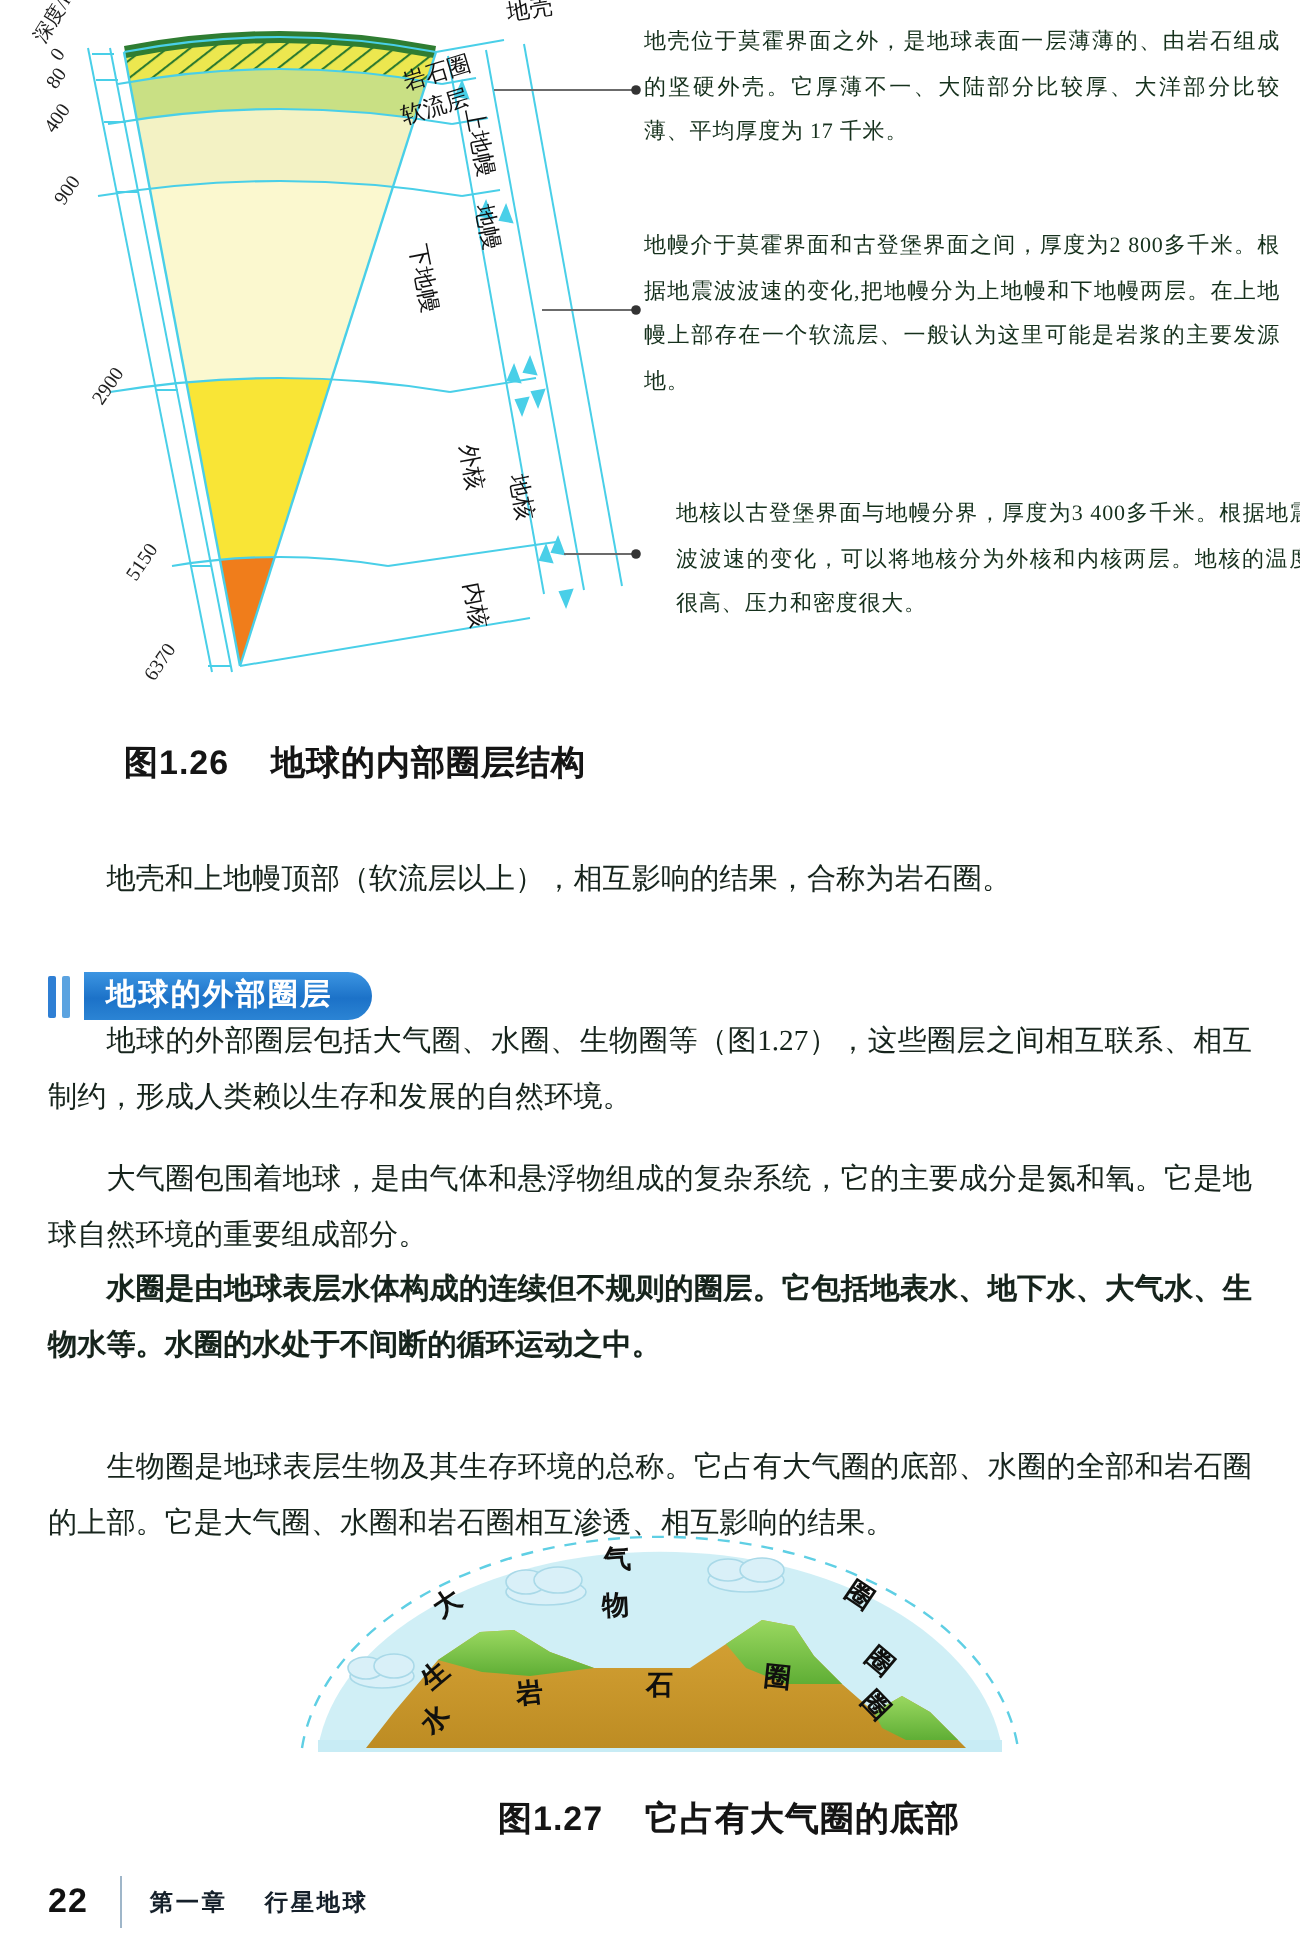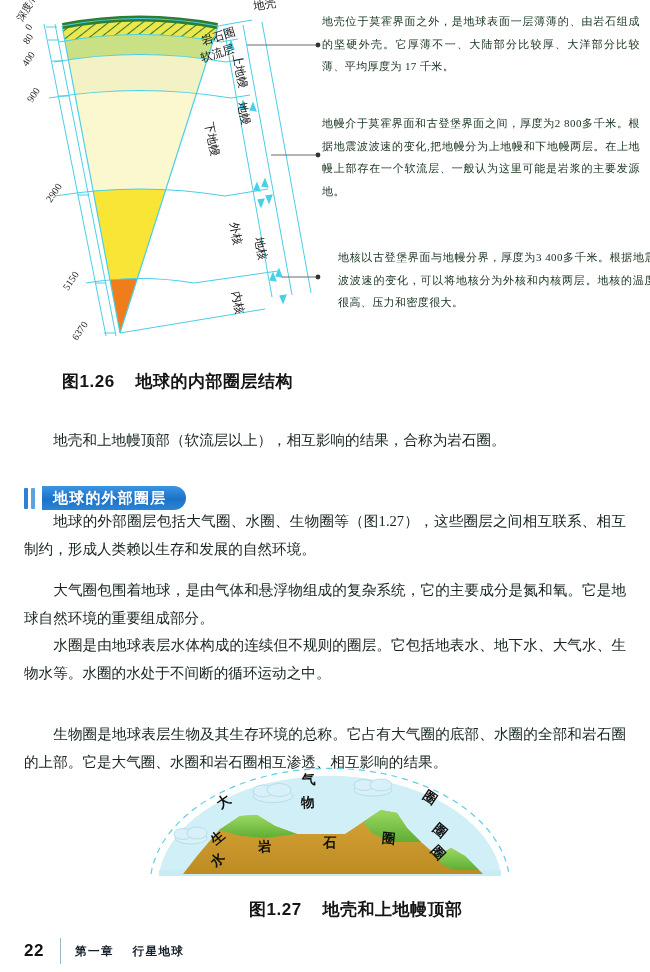--- a/index.html
+++ b/index.html
@@ -50,21 +50,21 @@
     line-height:27.5px;
     color:#16241c;
     text-align:justify;
     text-justify:inter-character;
   }
   .ind{text-indent:2em;}
 
   #p-lith{top:427px;}
   #p1{top:508px;}
   #p2{top:577px;}
-  #p3{top:632px;}
+  #p3{top:632px;font-weight:bold;}
   #p4{top:721px;}
 
   
   #sec-head{position:absolute;left:24px;top:486px;height:24px;display:flex;align-items:center;}
   .bar{width:4px;height:21px;background:#2f7fd4;margin-right:3px;border-radius:1px;}
   .bar.b2{background:#5ba3e0;margin-right:7px;}
   .pill{
     background:linear-gradient(180deg,#3c95e2 0%,#1c72c8 55%,#2b84d4 100%);
     color:#ffffff;
     font-family:"Liberation Sans","DejaVu Sans",sans-serif;
@@ -300,21 +300,21 @@
     <span class="sph-lab" style="left:288px;top:70px;transform:rotate(40deg);">圈</span>
 
     <span class="sph-lab" style="left:66px;top:99px;transform:rotate(-46deg);">水</span>
     <span class="sph-lab" style="left:286px;top:92px;transform:rotate(46deg);">圈</span>
 
     <span class="sph-lab" style="left:113px;top:86px;transform:rotate(-6deg);">岩</span>
     <span class="sph-lab" style="left:178px;top:82px;">石</span>
     <span class="sph-lab" style="left:237px;top:78px;transform:rotate(6deg);">圈</span>
   </div>
 
-  <div class="fig-cap" id="cap127">图1.27    地壳和上地幔顶部</div>
+  <div class="fig-cap" id="cap127">图1.27    它占有大气圈的底部</div>
 
   <div id="footer">
     <span id="pg-no">22</span>
     <span id="foot-rule"></span>
     <span id="foot-txt">第一章    行星地球</span>
   </div>
 
 </div>
 
 </body></html>

